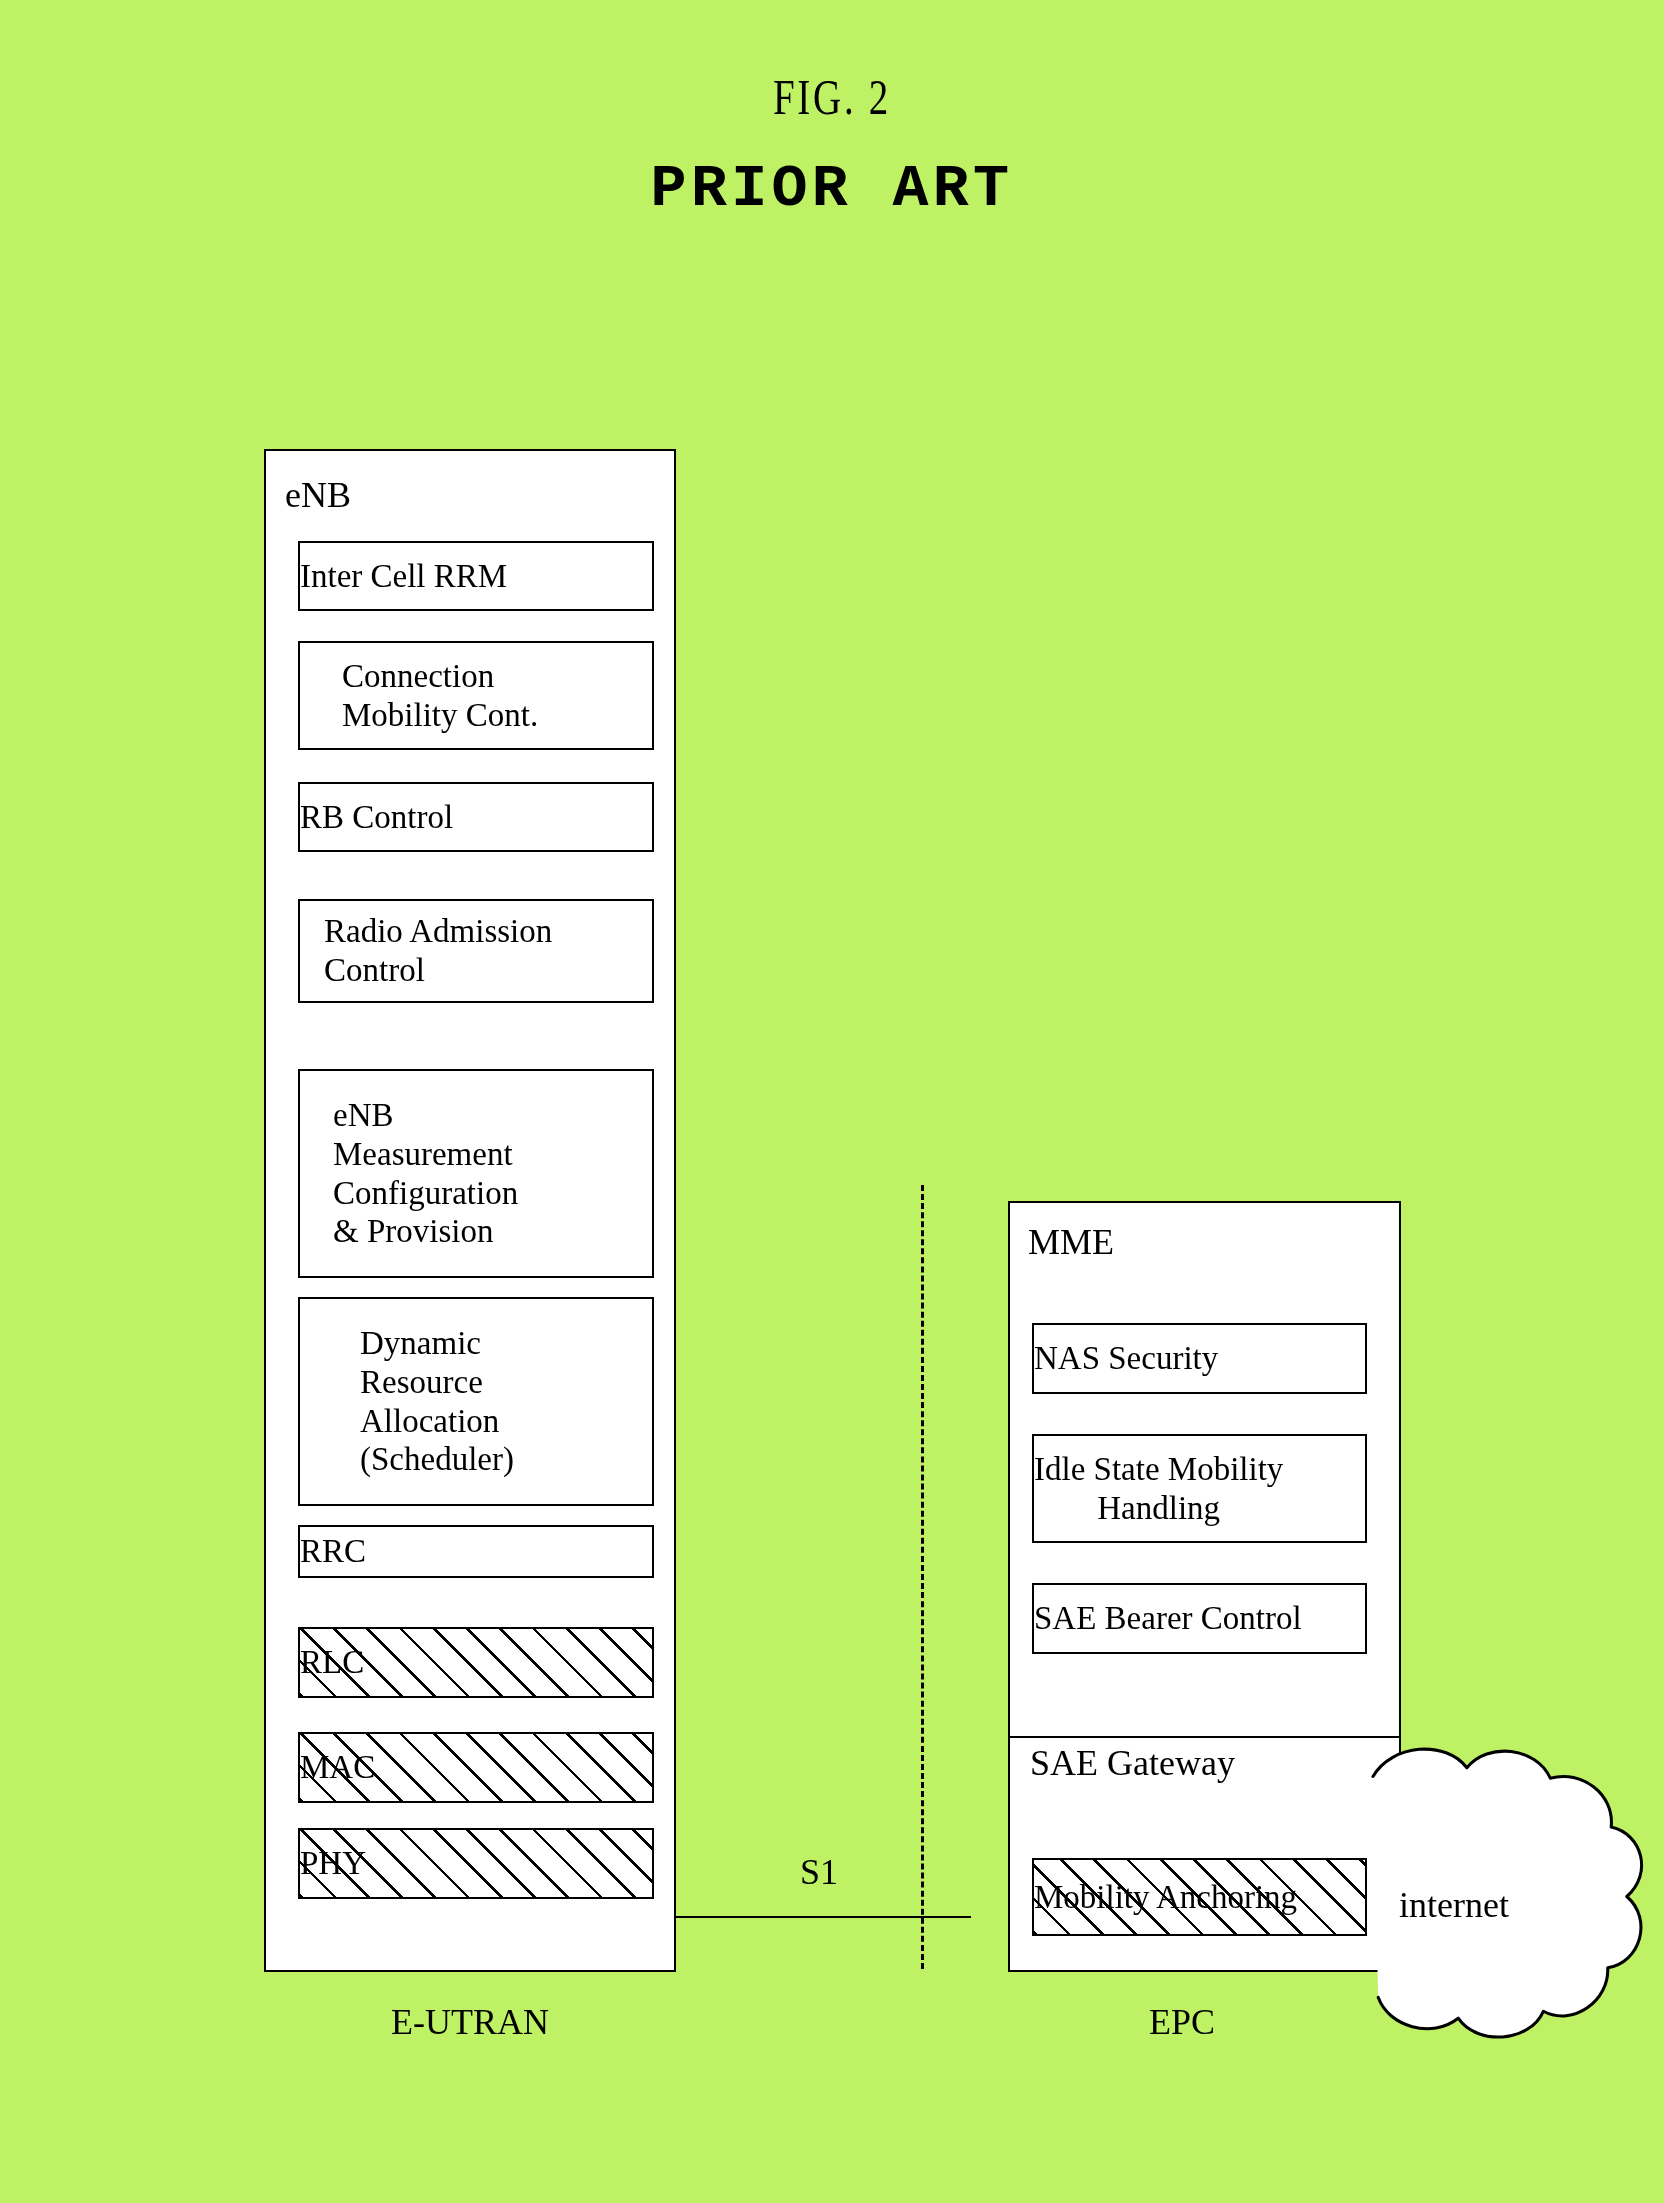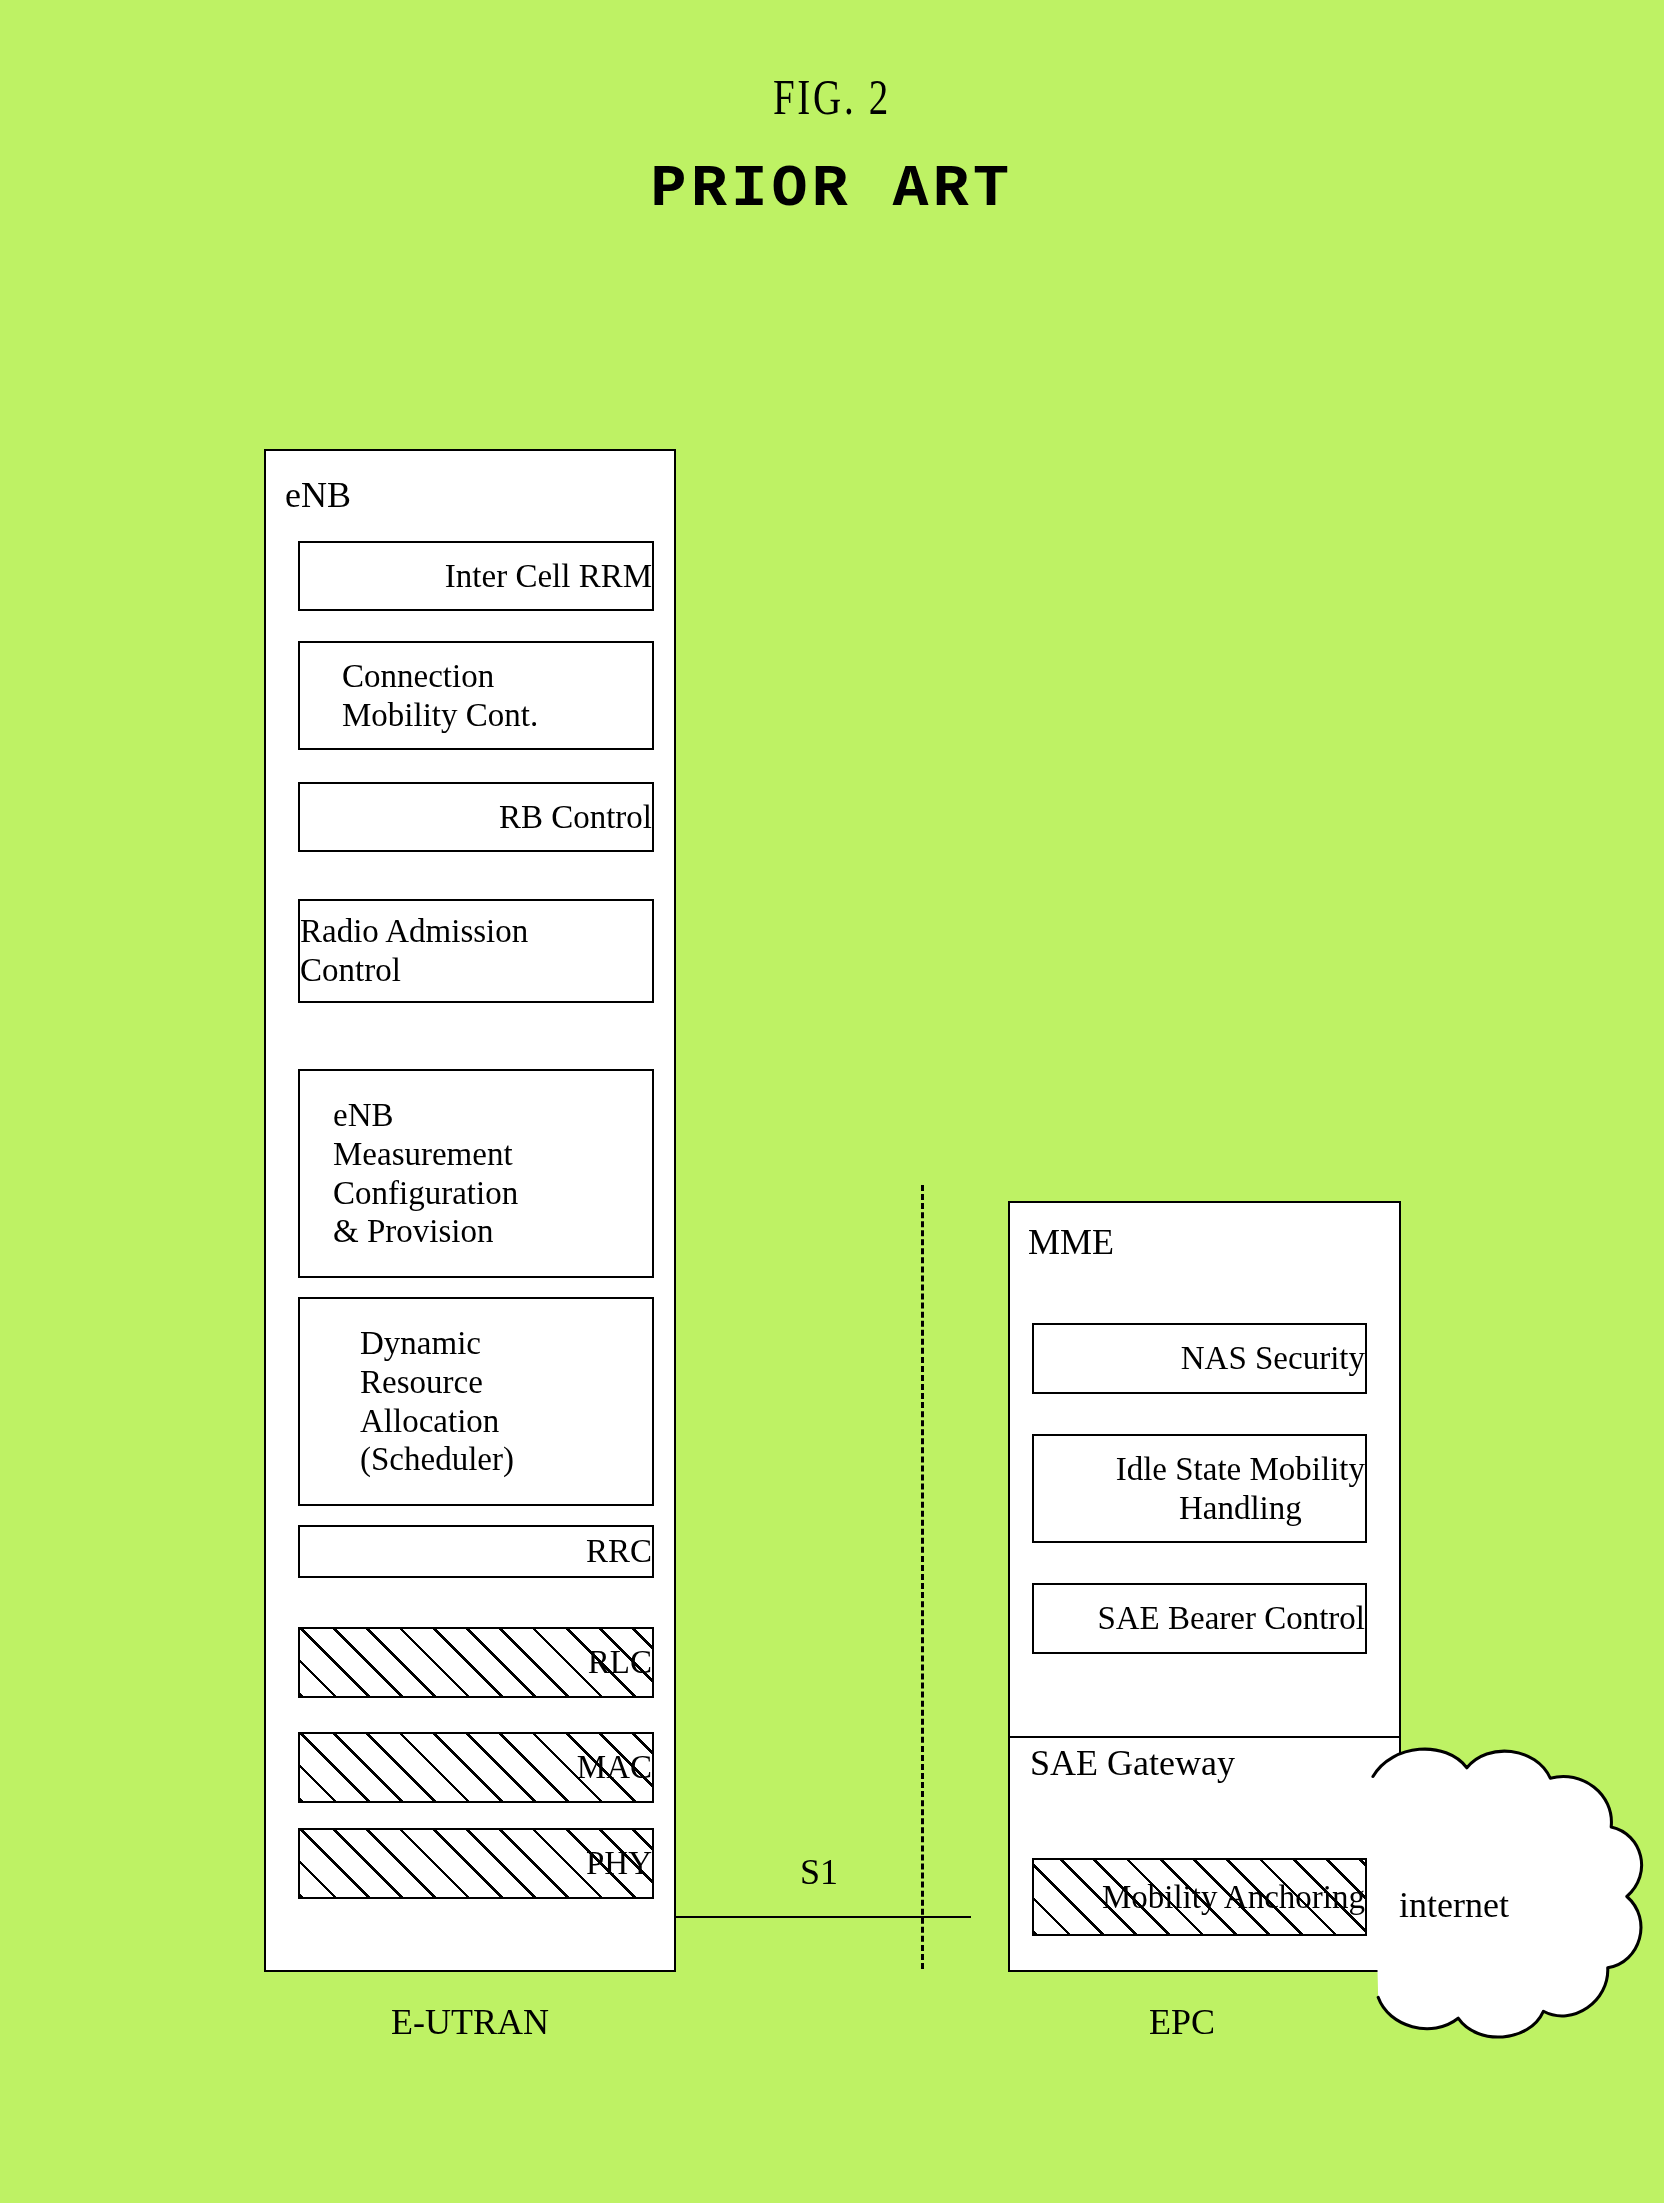--- a/index.html
+++ b/index.html
@@ -53,21 +53,21 @@
     position: absolute;
     box-sizing: border-box;
     border: 2.6px solid #000;
     background: #fff;
     display: flex;
     align-items: center;
     font-size: 33px;
     line-height: 1.18;
   }
   .inner-box.center {
-    justify-content: flex-end;
+    justify-content: flex-start;
     text-align: center;
   }
   .inner-box.leftpad {
     justify-content: flex-start;
   }
   .inner-box .txt {
     display: block;
     white-space: pre-line;
   }
 
@@ -155,21 +155,21 @@
 
   <div class="inner-box leftpad" style="left:298px; top:641px; width:356px; height:109px; padding-left:42px;">
     <span class="txt">Connection
 Mobility Cont.</span>
   </div>
 
   <div class="inner-box center" style="left:298px; top:782px; width:356px; height:70px;">
     <span class="txt">RB Control</span>
   </div>
 
-  <div class="inner-box leftpad" style="left:298px; top:899px; width:356px; height:104px; ">
+  <div class="inner-box leftpad" style="left:298px; top:899px; width:356px; height:104px; padding-left:24px;">
     <span class="txt">Radio Admission
 Control</span>
   </div>
 
   <div class="inner-box leftpad" style="left:298px; top:1069px; width:356px; height:209px; padding-left:33px;">
     <span class="txt">eNB
 Measurement
 Configuration
 &amp; Provision</span>
   </div>

